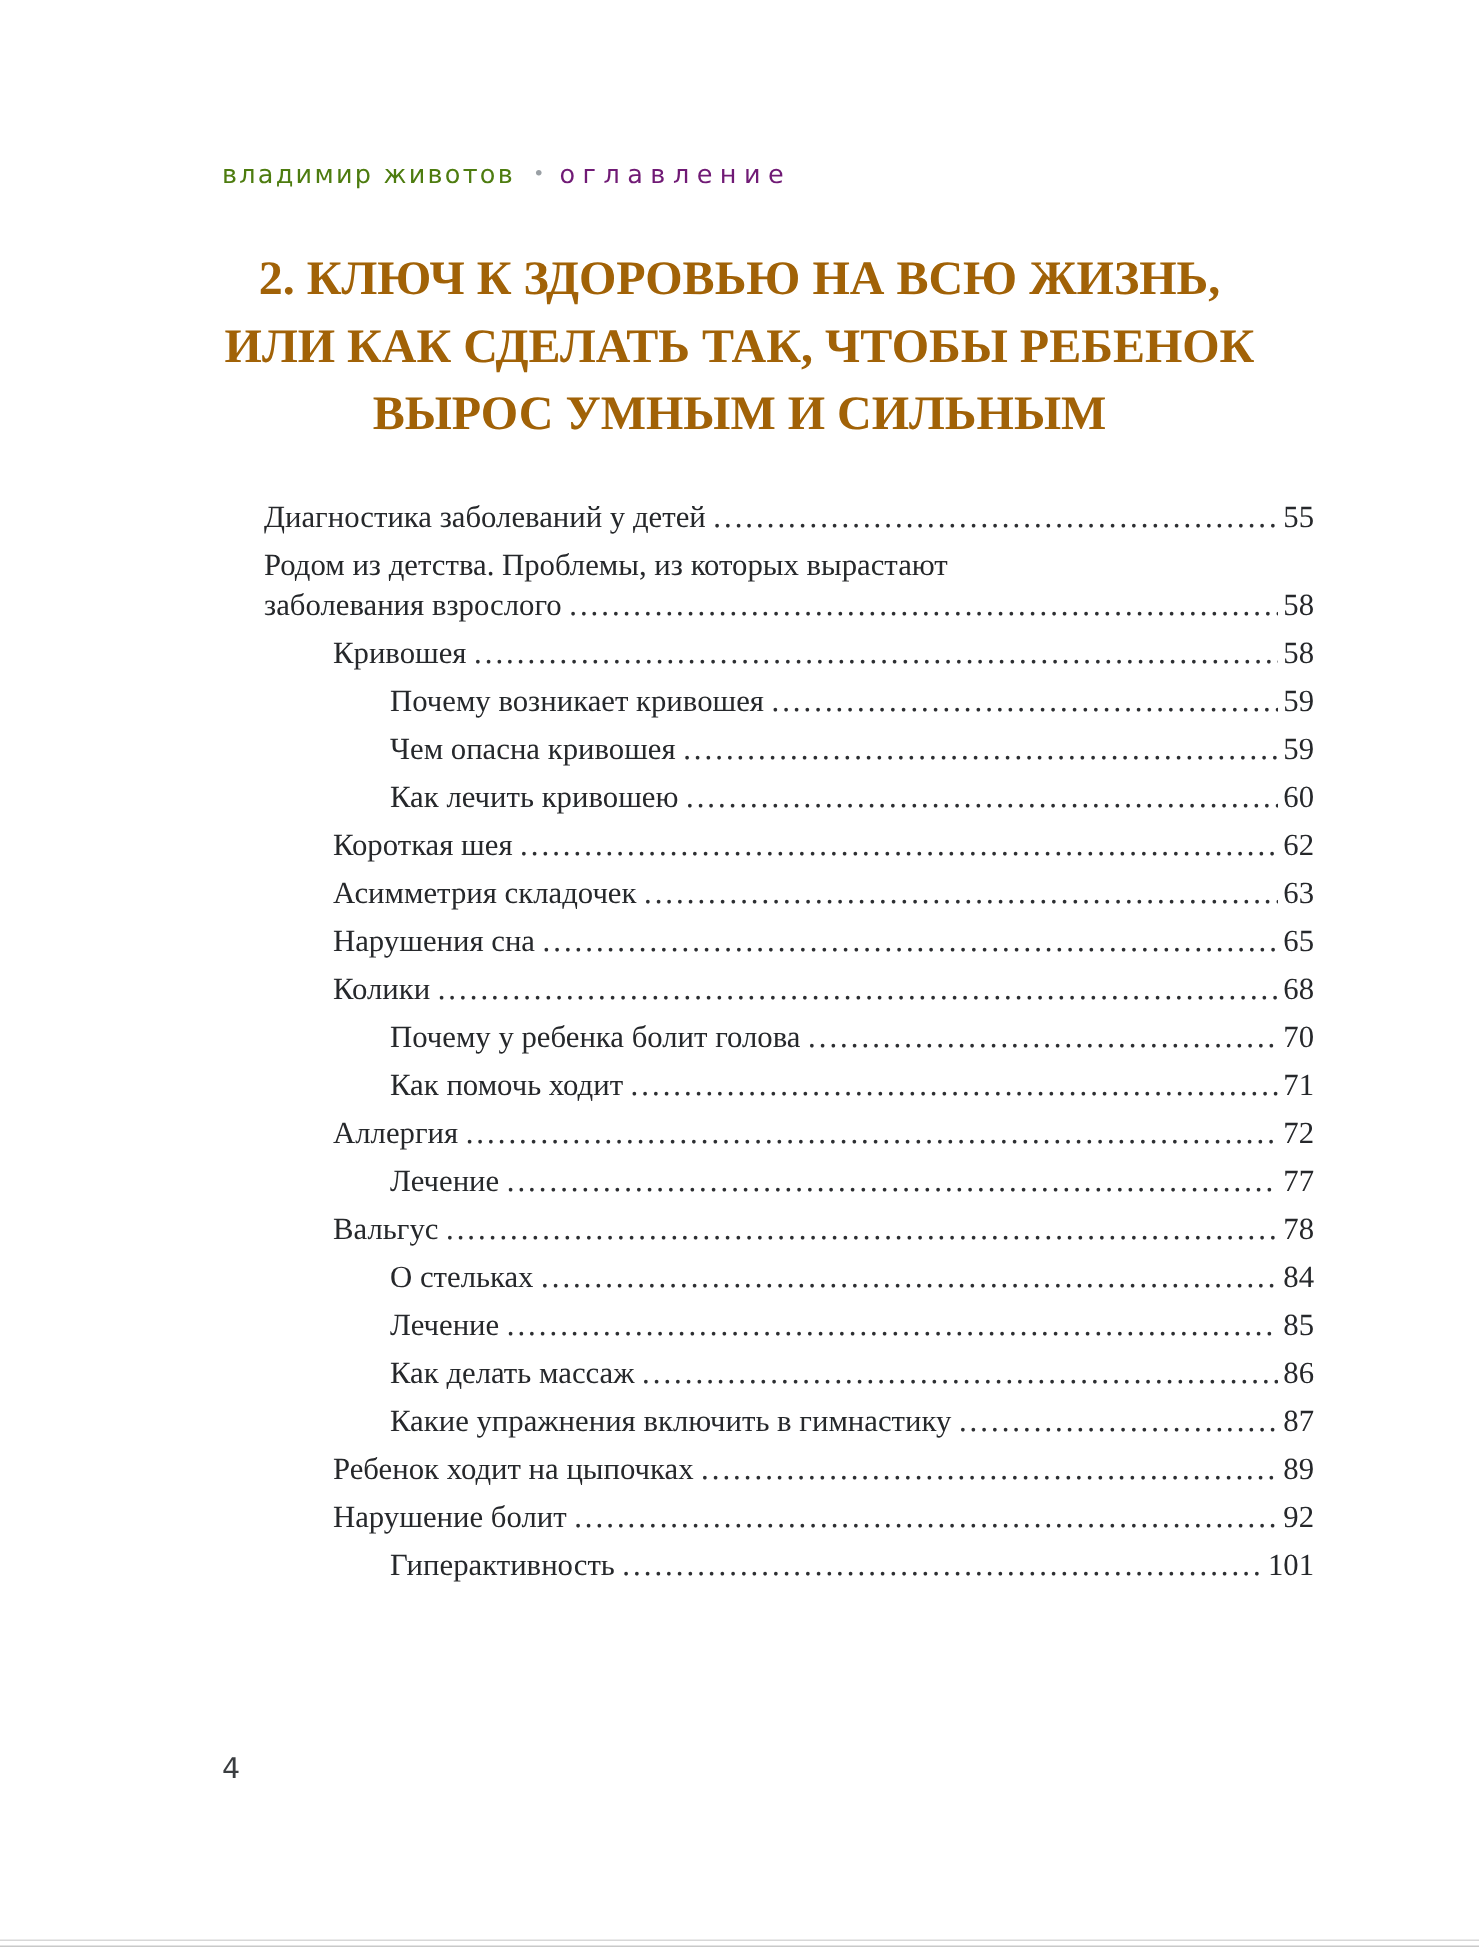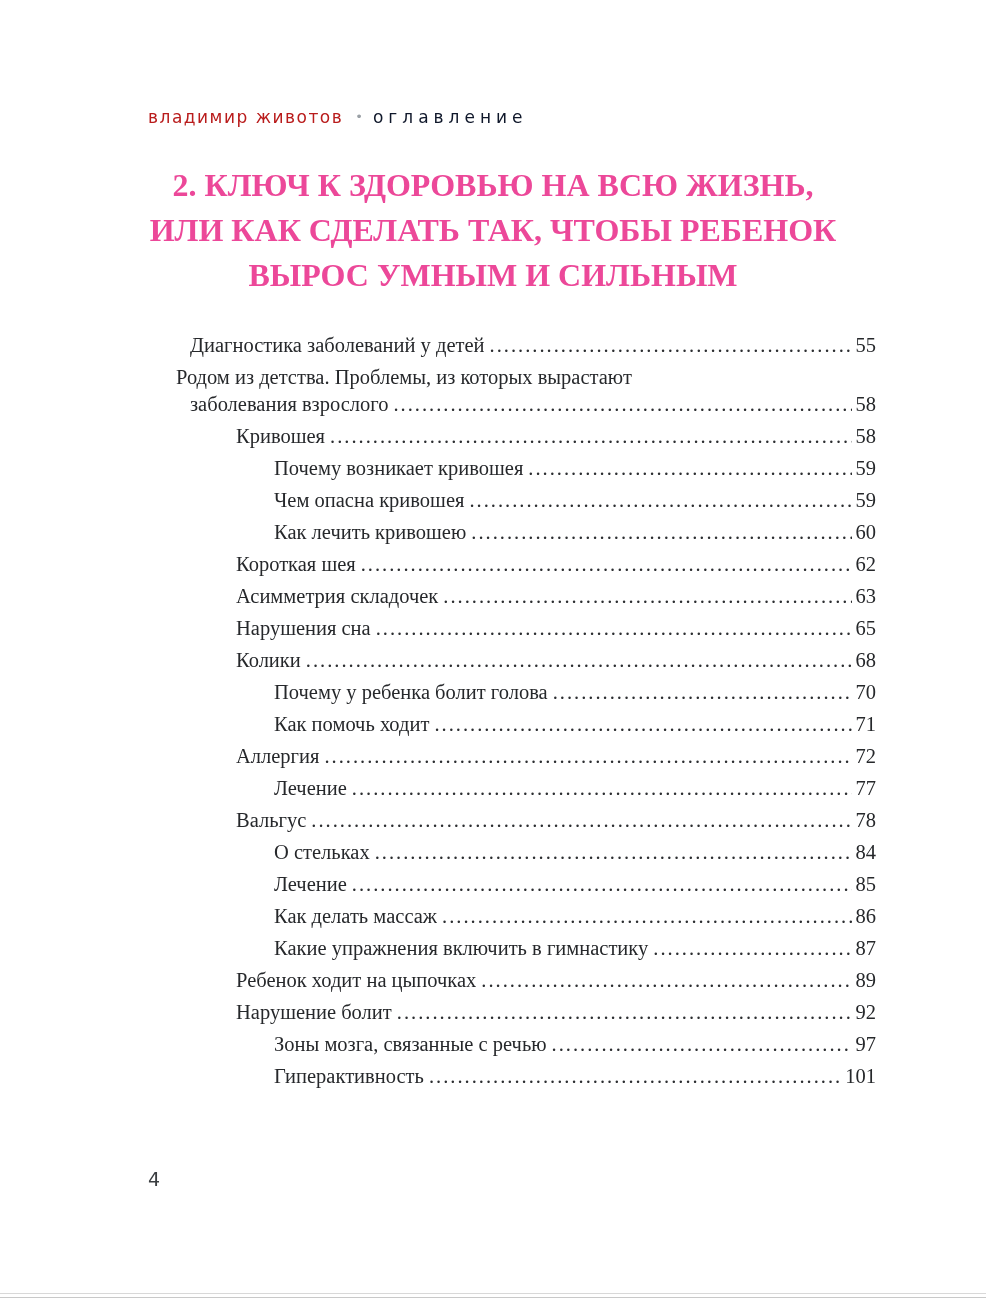--- a/index.html
+++ b/index.html
@@ -22,49 +22,49 @@
   .running-head {
     position: absolute;
     top: 106px;
     left: 148px;
     font-family: "DejaVu Sans", sans-serif;
     font-size: 17px;
     line-height: 22px;
     white-space: nowrap;
   }
   .running-head .author {
-    color: #b91c1c;
+    color: #4d7c0f;
     font-weight: 500;
     letter-spacing: 1.5px;
     margin-top: 16px;
   }
   .running-head .sep {
     color: #9aa0a5;
     margin: 0 10px 0 12px;
     font-size: 13px;
     vertical-align: 2px;
   }
   .running-head .section {
-    color: #0f172a;
+    color: #701a75;
     letter-spacing: 5px;
   }
 
   
   .chapter-title {
     margin: 0;
     position: absolute;
     top: 163px;
     left: 93px;
     width: 800px;
     text-align: center;
     font-family: "Liberation Serif", serif;
     font-weight: 700;
     font-size: 32px;
     line-height: 45px;
-    color: #ec4899;
+    color: #a16207;
   }
   .chapter-title .title-line {
     display: block;
   }
 
   
   .toc {
     position: absolute;
     top: 332px;
     left: 176px;
@@ -79,21 +79,20 @@
   .toc-row.indent-2 { padding-left: 84px; }
   .toc-first-line {
     display: block;
     line-height: 27px;
     white-space: nowrap;
   }
   .toc-line {
     display: flex;
     align-items: baseline;
     line-height: 27px;
-    margin-left: 14px;
   }
   .toc-label {
     white-space: nowrap;
     flex: 0 0 auto;
   }
   .toc-dots {
     flex: 1 1 auto;
     min-width: 12px;
     margin: 0 4px 0 5px;
     overflow: hidden;
@@ -335,28 +334,20 @@
 
     <div class="toc-row indent-1">
 
       <div class="toc-line">
         <span class="toc-label">Нарушение болит</span>
         <span class="toc-dots"></span>
         <span class="toc-page">92</span>
       </div>
     </div>
 
-    <div class="toc-row indent-2">
-
-      <div class="toc-line">
-        <span class="toc-label">Зоны мозга, связанные с речью</span>
-        <span class="toc-dots"></span>
-        <span class="toc-page">97</span>
-      </div>
-    </div>
 
     <div class="toc-row indent-2">
 
       <div class="toc-line">
         <span class="toc-label">Гиперактивность</span>
         <span class="toc-dots"></span>
         <span class="toc-page">101</span>
       </div>
     </div>
   </div>

